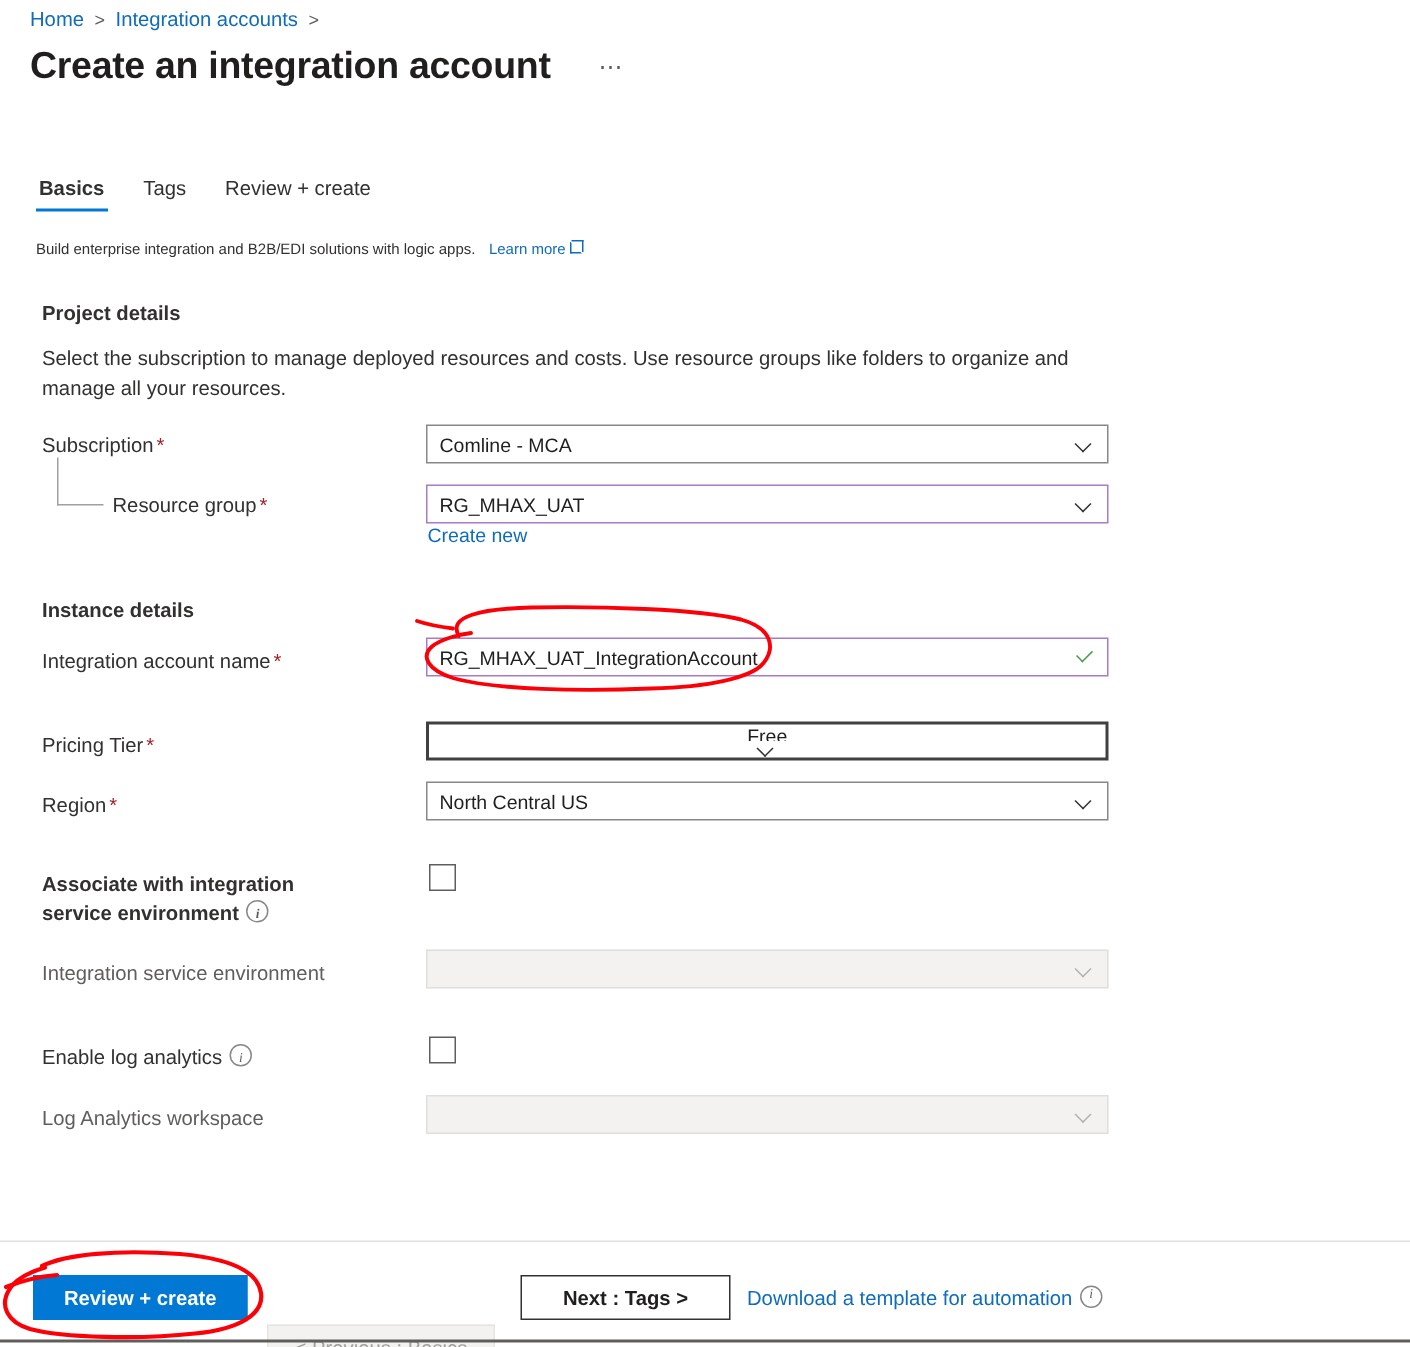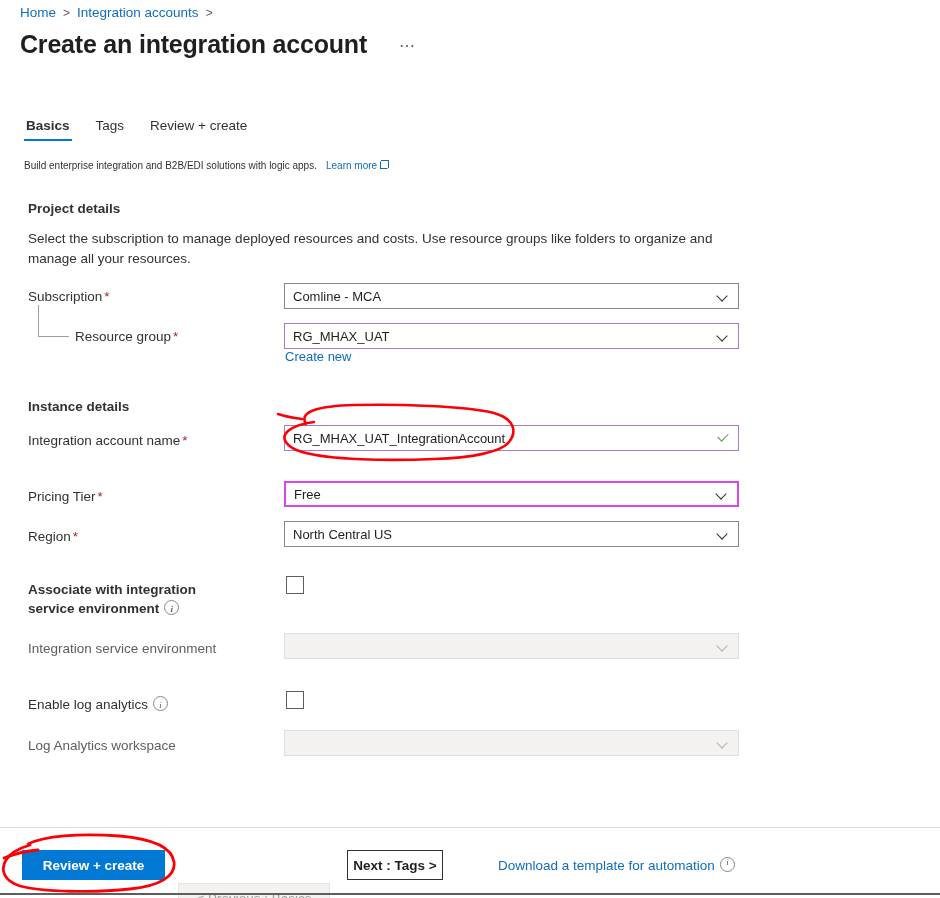--- a/index.html
+++ b/index.html
@@ -173,21 +173,22 @@
     display: flex;
     align-items: center;
     padding: 0 8px;
     font-size: 13px;
     color: #201f1e;
   }
   .control.purple {
     border: 1px solid #a97bc4;
   }
   .control.blue {
-    border: 2px solid #d946ef;
+    border: 2px solid #404040;
+    flex-direction: column;
   }
   .control.disabled {
     background: #f3f2f1;
     border: 1px solid #e1dfdd;
     color: #a19f9d;
   }
   .control .val {
     flex: 1;
     overflow: hidden;
     white-space: nowrap;
@@ -429,21 +430,21 @@
 <div class="field-label muted" style="left:28px; top:736px">Log Analytics workspace</div>
 <div class="control disabled" style="top:730px">
   <span class="val"></span>
   <span class="chev dim"></span>
 </div>
 
 <div class="footer-sep"></div>
 
 <div class="btn btn-primary" style="left:22px; top:850px; width:143px;">Review + create</div>
 <div class="btn btn-disabled" style="left:178px; top:850px; width:152px;margin-top:33px;">&lt; Previous : Basics</div>
-<div class="btn btn-default" style="left:347px; top:850px; width:96px;">Next : Tags &gt;</div>
+<div class="btn btn-default" style="left:347px; top:850px; width:140px;">Next : Tags &gt;</div>
 
 <div class="dl-link">
   <span>Download a template for automation</span><span class="info-ico"></span>
 </div>
 
 <div class="footer-bottom"></div>
 
 <svg class="annot" style="left:258px; top:400px;" width="270" height="70" viewBox="0 0 270 70">
   <path d="M48,24 C40,11 62,6 96,5 C140,4 208,6 236,13 C257,19 259,32 251,42
            C243,52 214,58 176,59 C130,61 72,60 44,52 C28,47 22,38 30,31

